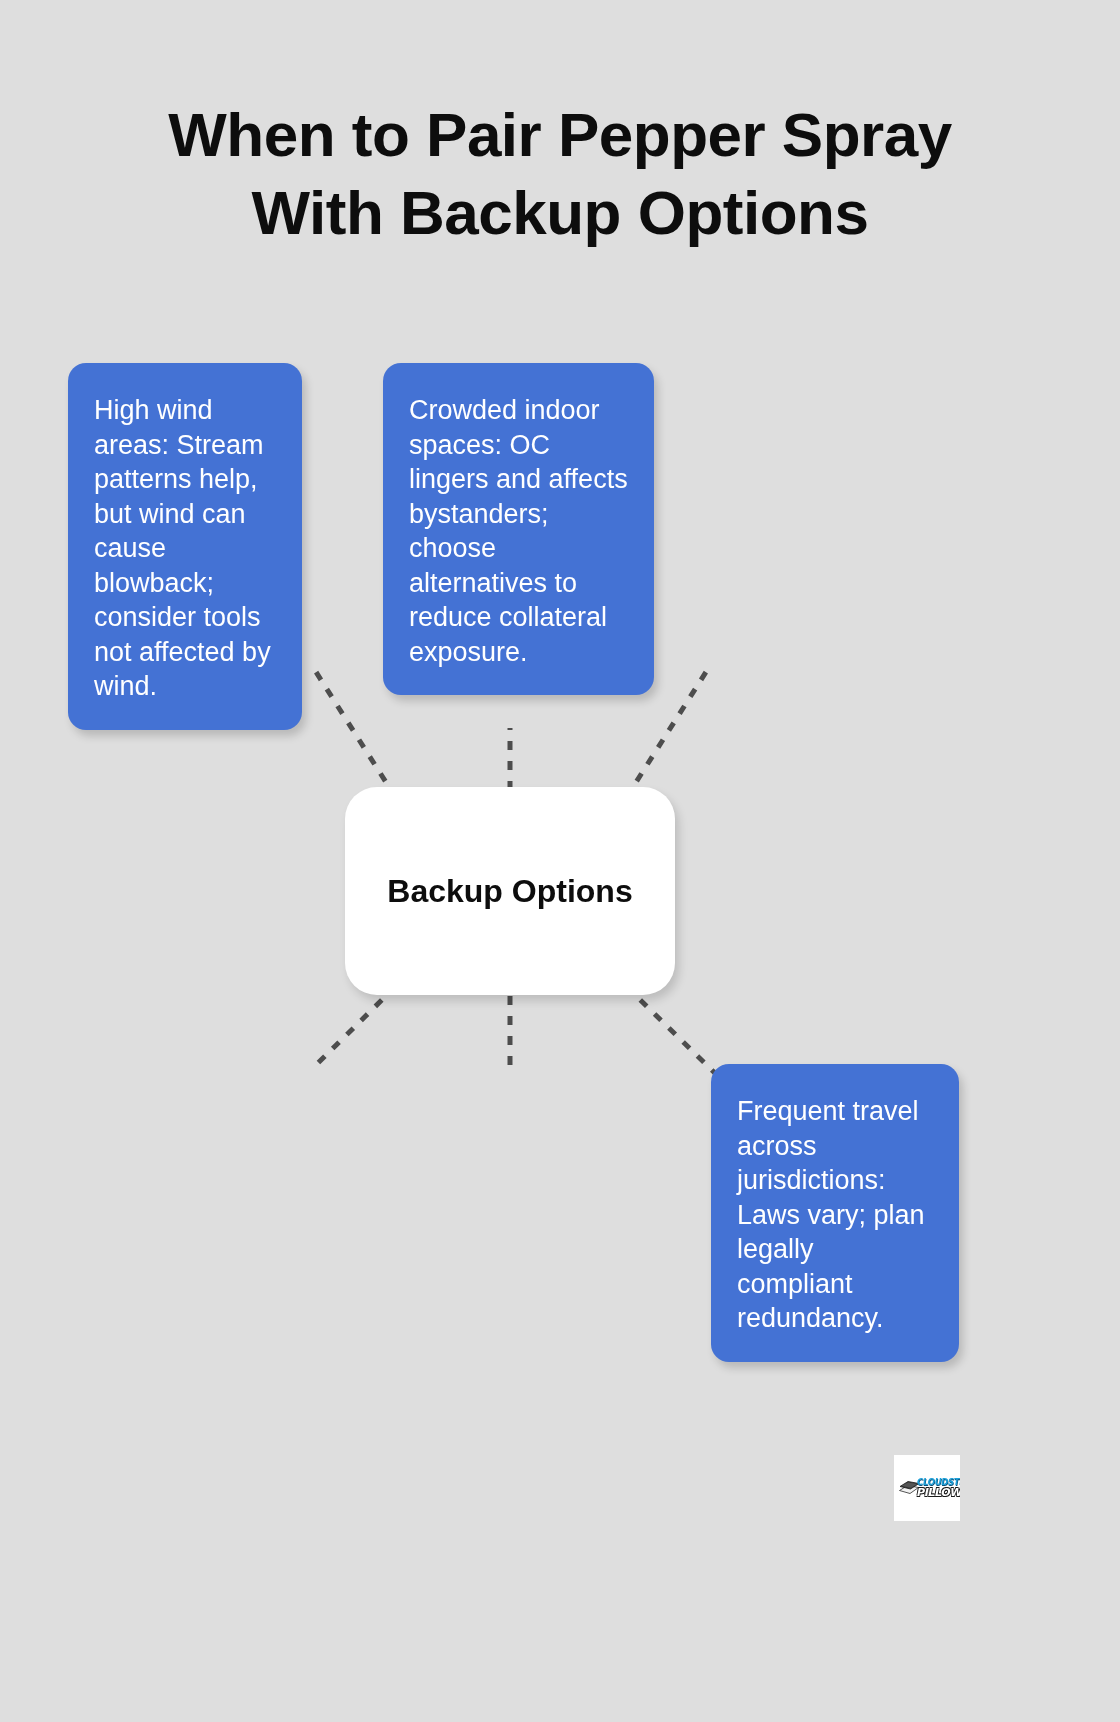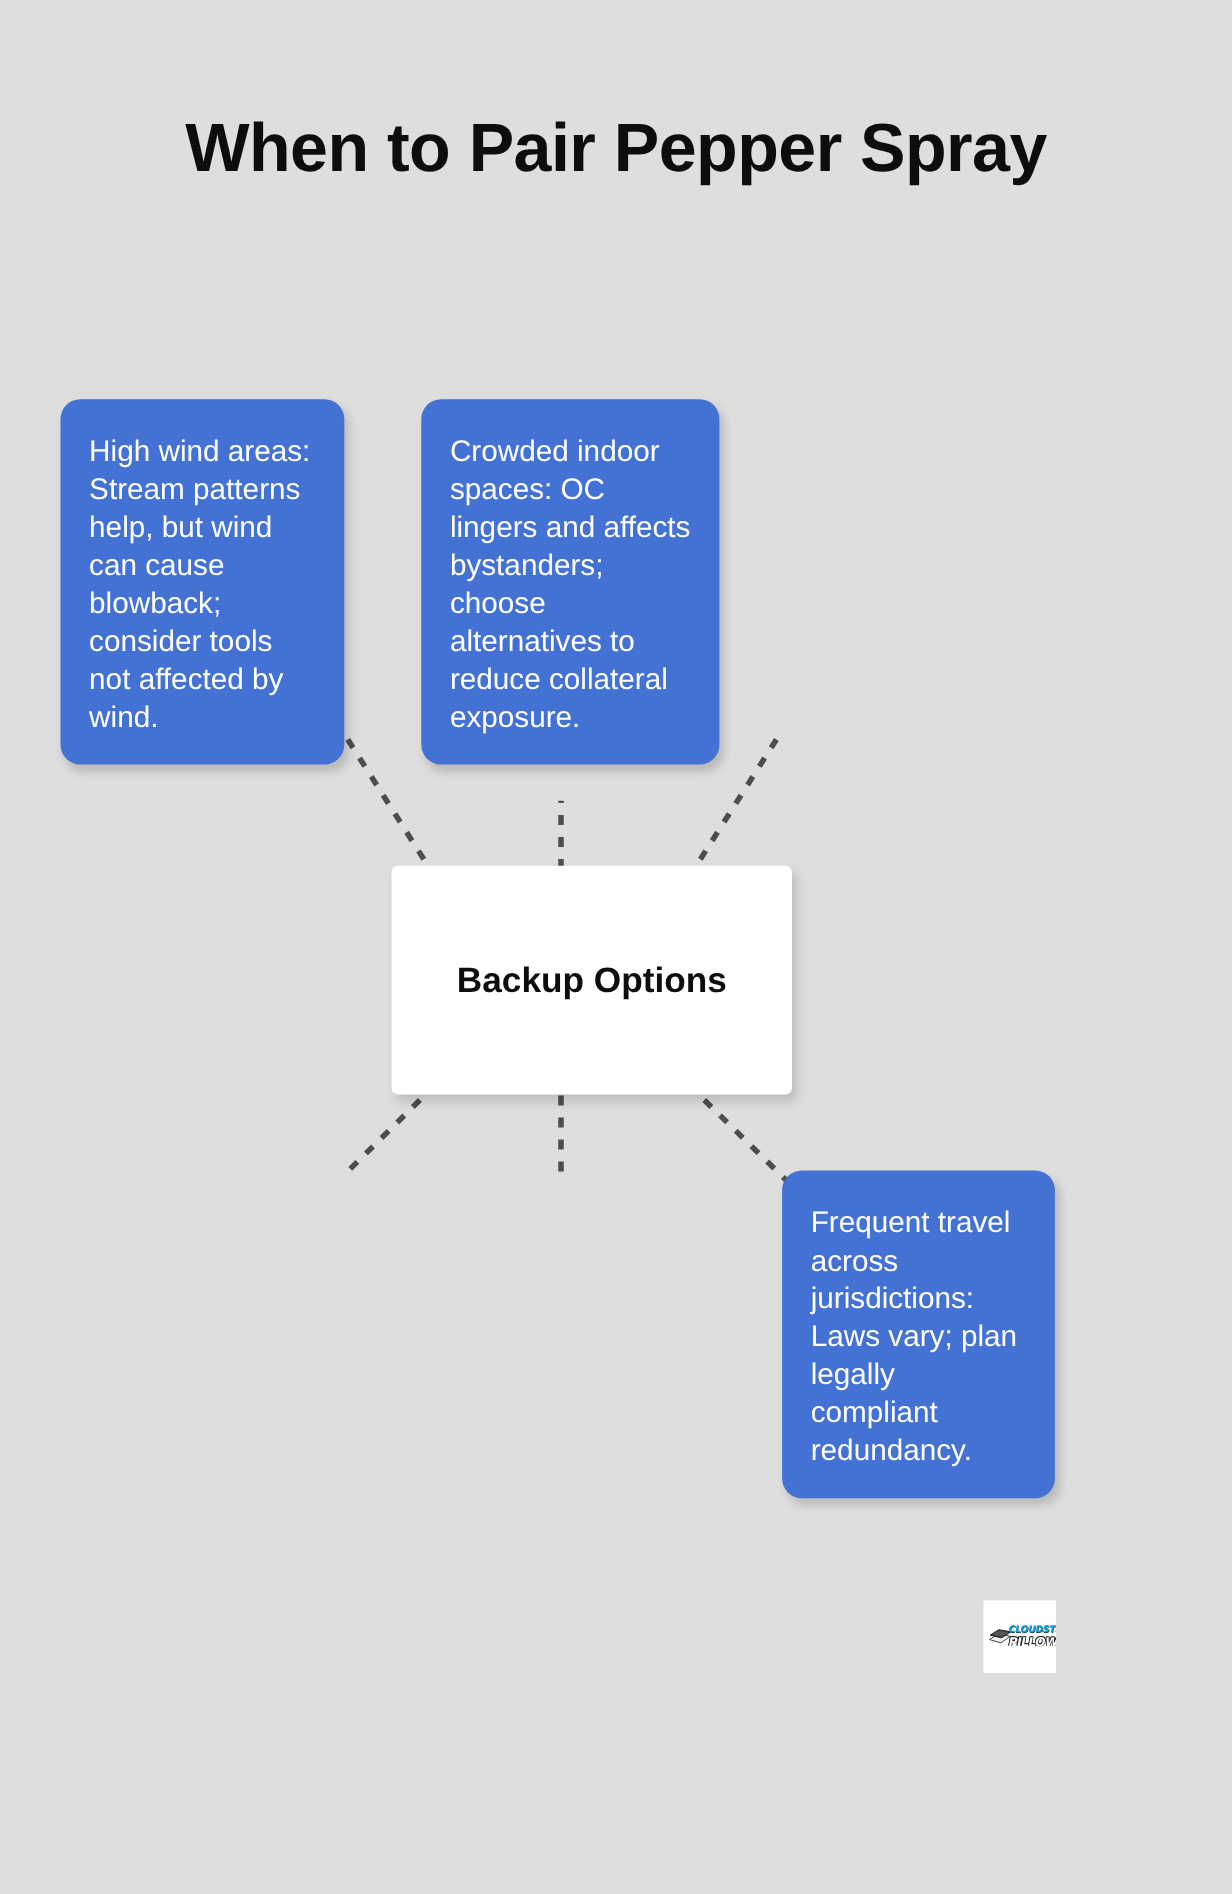--- a/index.html
+++ b/index.html
@@ -60,39 +60,39 @@
     font-size: 27px;
     line-height: 34.5px;
     box-shadow: 4px 6px 9px rgba(0,0,0,0.17);
   }
   .node .node-text {
     display: block;
     white-space: pre-line;
   }
 
   
-  #node-tl { left: 55px;  top: 363px; width: 258px; }
+  #node-tl { left: 68px;  top: 363px; width: 234px; }
   #node-tm { left: 383px; top: 363px; width: 271px; }
   #node-tr { left: 711px; top: 363px; width: 256px; }
 
   
   #node-bl { left: 55px;  top: 1064px; width: 258px; }
   #node-bm { left: 383px; top: 1064px; width: 256px; }
   #node-br { left: 711px; top: 1064px; width: 248px; }
 
   
   #node-center {
     position: absolute;
-    left: 356px;
+    left: 345px;
     top: 787px;
-    width: 364px;
+    width: 330px;
     height: 208px;
     box-sizing: border-box;
     background: #ffffff;
-    border-radius: 6px;
+    border-radius: 32px;
     box-shadow: 4px 6px 10px rgba(0,0,0,0.15);
     display: flex;
     align-items: center;
     justify-content: center;
   }
   #node-center .center-label {
     font-size: 32px;
     font-weight: bold;
     color: #0d0d0d;
     font-family: "Liberation Sans", sans-serif;
@@ -158,20 +158,21 @@
       -0.7px -0.7px 0 #1a1a1a;
   }
 </style>
 </head>
 <body>
 
 <div id="canvas">
 
   <div id="title-block">
     <div class="title-line">When to Pair Pepper Spray</div>
+    <div class="title-line">With Backup Options</div>
   </div>
 
   <svg id="connectors" viewBox="0 0 1120 1722" width="1120" height="1722">
     <g stroke="#4d4d4d" stroke-width="5" stroke-dasharray="9 11" fill="none" stroke-linecap="butt">
       <line x1="396" y1="798" x2="316" y2="672"></line>
       <line x1="510" y1="790" x2="510" y2="728"></line>
       <line x1="626" y1="798" x2="706" y2="672"></line>
       <line x1="396" y1="986" x2="316" y2="1065"></line>
       <line x1="510" y1="996" x2="510" y2="1066"></line>
       <line x1="626" y1="986" x2="722" y2="1080"></line>

